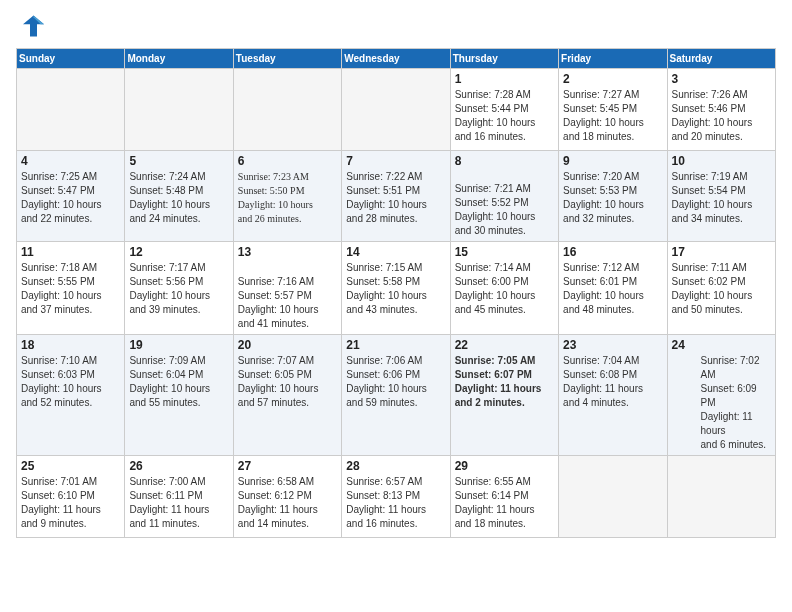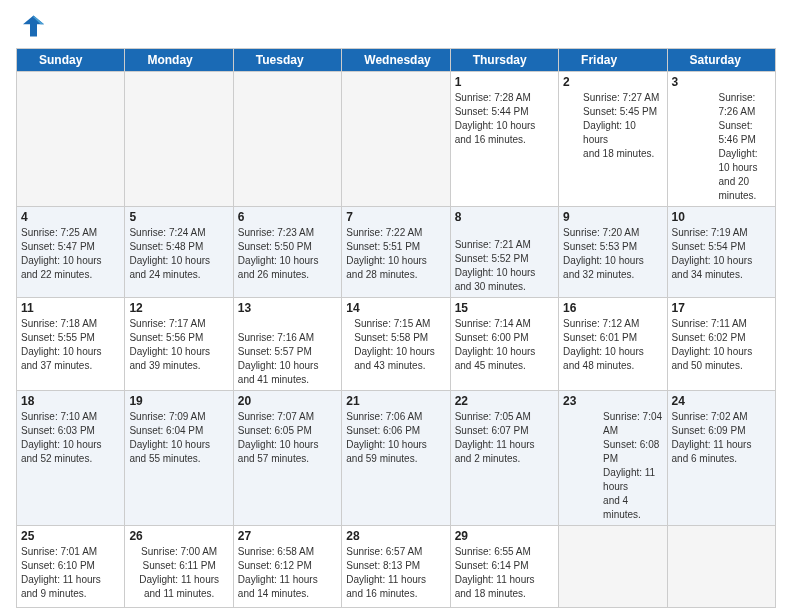--- a/index.html
+++ b/index.html
@@ -51,23 +51,23 @@
       color: #444;
     }
     .calendar {
       width: 100%;
       border-collapse: collapse;
       table-layout: fixed;
     }
     .calendar th {
       background: #1a6ab5;
       color: #fff;
-      font-size: 12px;
+      font-size: 10px;
       font-weight: bold;
-      padding: 4px 22px;
+      padding: 4px 2px;
       text-align: left;
       border: 1px solid #ccc;
     }
     .calendar td {
       border: 1px solid #ccc;
       vertical-align: top;
       padding: 3px 4px;
       font-size: 9.5px;
       color: #222;
       background: #fff;
@@ -135,28 +135,28 @@
           <td class="empty"></td>
           <td>
             <div class="day-num">1</div>
             <div class="day-info" style="white-space: pre-line;">Sunrise: 7:28 AM
 Sunset: 5:44 PM
 Daylight: 10 hours
 and 16 minutes.</div>
           </td>
           <td>
             <div class="day-num">2</div>
-            <div class="day-info" style="white-space: pre-line; margin-left: 20px;">Sunrise: 7:27 AM
+            <div class="day-info" style="white-space: pre-line;">Sunrise: 7:27 AM
 Sunset: 5:45 PM
 Daylight: 10 hours
 and 18 minutes.</div>
           </td>
           <td>
             <div class="day-num">3</div>
-            <div class="day-info" style="white-space: pre-line; margin-left: 47px;">Sunrise: 7:26 AM
+            <div class="day-info" style="white-space: pre-line;">Sunrise: 7:26 AM
 Sunset: 5:46 PM
 Daylight: 10 hours
 and 20 minutes.</div>
           </td>
         </tr>
         <tr>
           <td>
             <div class="day-num">4</div>
             <div class="day-info" style="white-space: pre-line;">Sunrise: 7:25 AM
 Sunset: 5:47 PM
@@ -165,21 +165,21 @@
           </td>
           <td>
             <div class="day-num">5</div>
             <div class="day-info" style="white-space: pre-line;">Sunrise: 7:24 AM
 Sunset: 5:48 PM
 Daylight: 10 hours
 and 24 minutes.</div>
           </td>
           <td>
             <div class="day-num">6</div>
-            <div class="day-info" style="white-space: pre-line;">Sunrise: 7:23 AM
+            <div class="day-info" style="white-space: pre-line; font-family: Liberation Serif, serif;">Sunrise: 7:23 AM
 Sunset: 5:50 PM
 Daylight: 10 hours
 and 26 minutes.</div>
           </td>
           <td>
             <div class="day-num">7</div>
             <div class="day-info" style="white-space: pre-line;">Sunrise: 7:22 AM
 Sunset: 5:51 PM
 Daylight: 10 hours
 and 28 minutes.</div>
@@ -223,21 +223,21 @@
           </td>
           <td>
             <div class="day-num">13</div>
             <div class="day-info" style="white-space: pre-line; margin-top: 16px;">Sunrise: 7:16 AM
 Sunset: 5:57 PM
 Daylight: 10 hours
 and 41 minutes.</div>
           </td>
           <td>
             <div class="day-num">14</div>
-            <div class="day-info" style="white-space: pre-line; margin-left: 8px;">Sunrise: 7:15 AM
+            <div class="day-info" style="white-space: pre-line;">Sunrise: 7:15 AM
 Sunset: 5:58 PM
 Daylight: 10 hours
 and 43 minutes.</div>
           </td>
           <td>
             <div class="day-num">15</div>
             <div class="day-info" style="white-space: pre-line;">Sunrise: 7:14 AM
 Sunset: 6:00 PM
 Daylight: 10 hours
 and 45 minutes.</div>
@@ -281,51 +281,51 @@
           </td>
           <td>
             <div class="day-num">21</div>
             <div class="day-info" style="white-space: pre-line;">Sunrise: 7:06 AM
 Sunset: 6:06 PM
 Daylight: 10 hours
 and 59 minutes.</div>
           </td>
           <td>
             <div class="day-num">22</div>
-            <div class="day-info" style="white-space: pre-line;">Sunrise: 7:05 AM
+            <div class="day-info" style="white-space: pre-line; font-weight: bold;">Sunrise: 7:05 AM
 Sunset: 6:07 PM
 Daylight: 11 hours
 and 2 minutes.</div>
           </td>
           <td>
             <div class="day-num">23</div>
-            <div class="day-info" style="white-space: pre-line; margin-left: 40px;">Sunrise: 7:04 AM
+            <div class="day-info" style="white-space: pre-line;">Sunrise: 7:04 AM
 Sunset: 6:08 PM
 Daylight: 11 hours
 and 4 minutes.</div>
           </td>
           <td>
             <div class="day-num">24</div>
-            <div class="day-info" style="white-space: pre-line;">Sunrise: 7:02 AM
+            <div class="day-info" style="white-space: pre-line; margin-left: 29px;">Sunrise: 7:02 AM
 Sunset: 6:09 PM
 Daylight: 11 hours
 and 6 minutes.</div>
           </td>
         </tr>
         <tr>
           <td>
             <div class="day-num">25</div>
             <div class="day-info" style="white-space: pre-line;">Sunrise: 7:01 AM
 Sunset: 6:10 PM
 Daylight: 11 hours
 and 9 minutes.</div>
           </td>
           <td>
             <div class="day-num">26</div>
-            <div class="day-info" style="white-space: pre-line; text-align: center;">Sunrise: 7:00 AM
+            <div class="day-info" style="white-space: pre-line;">Sunrise: 7:00 AM
 Sunset: 6:11 PM
 Daylight: 11 hours
 and 11 minutes.</div>
           </td>
           <td>
             <div class="day-num">27</div>
             <div class="day-info" style="white-space: pre-line;">Sunrise: 6:58 AM
 Sunset: 6:12 PM
 Daylight: 11 hours
 and 14 minutes.</div>

